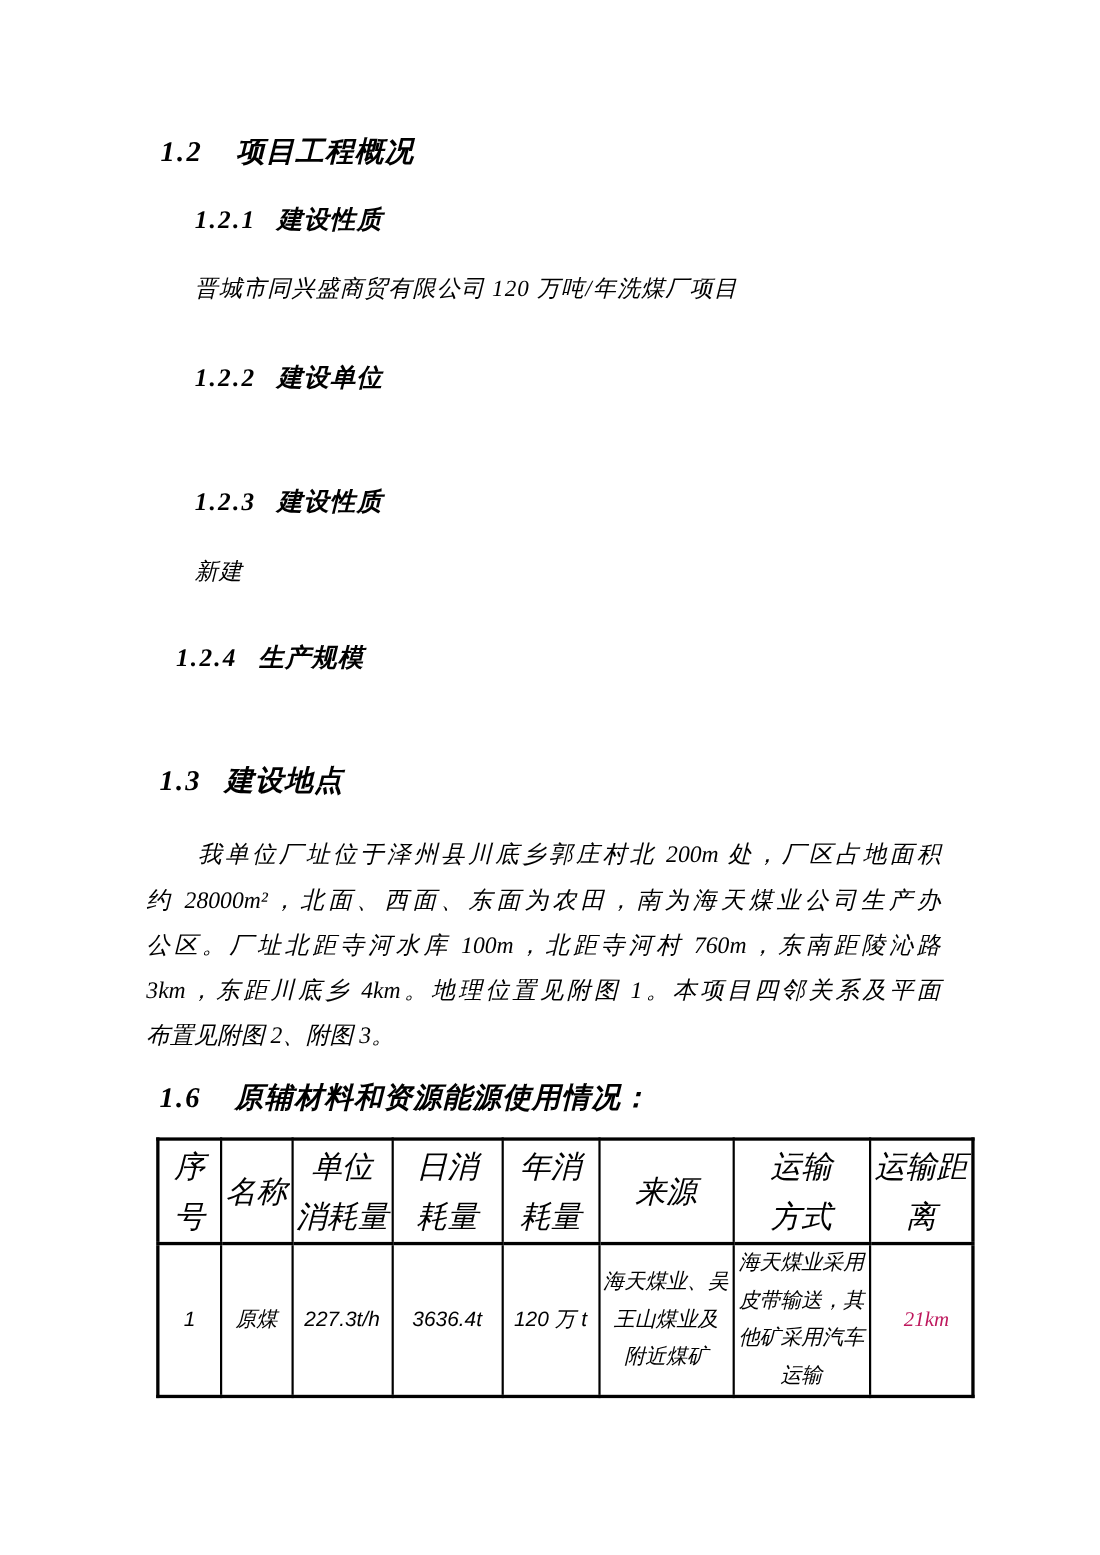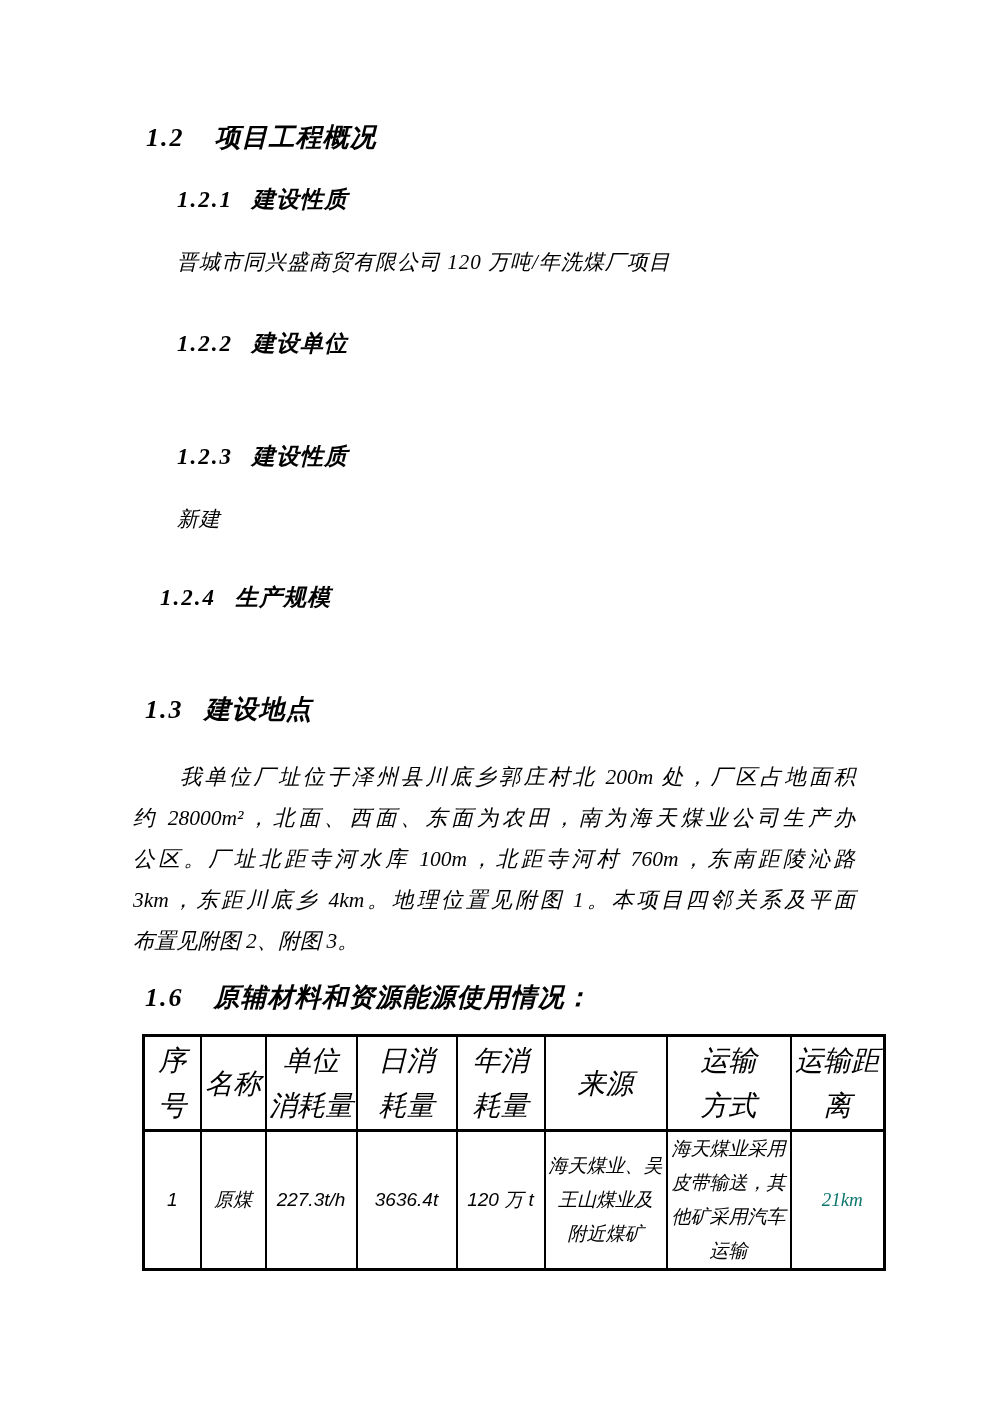--- a/index.html
+++ b/index.html
@@ -178,20 +178,20 @@
         <td>227.3t/h</td>
         <td>3636.4t</td>
         <td>120 万 t</td>
         <td>海天煤业、吴
 王山煤业及
 附近煤矿</td>
         <td>海天煤业采用
 皮带输送，其
 他矿采用汽车
 运输</td>
-        <td class="distance" style="color: #0f766e;">21km</td>
+        <td class="distance" style="color: #be185d;">21km</td>
       </tr>
     </tbody>
   </table>
 
   <div class="page-number">2</div>
 
 </div>
 
 </body></html>

